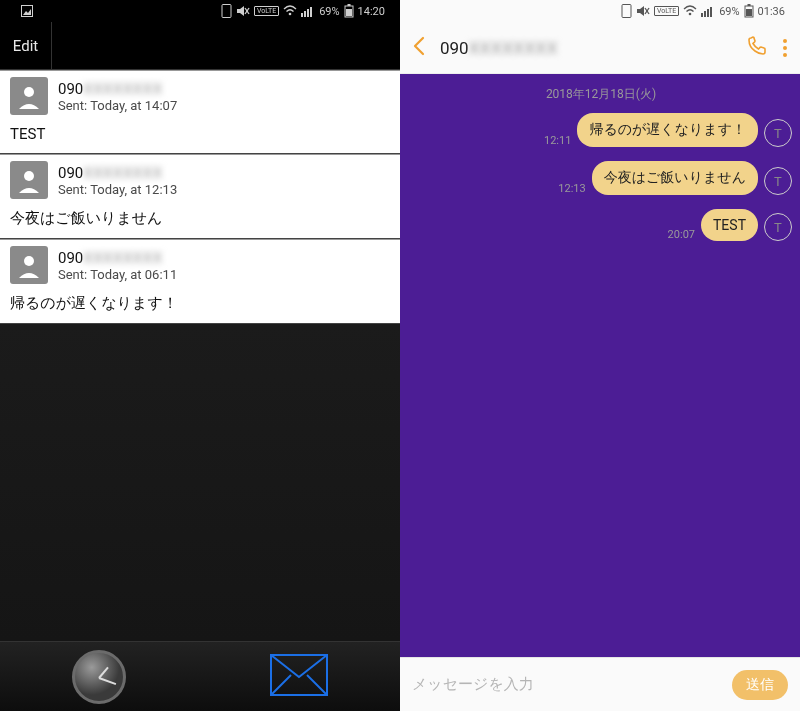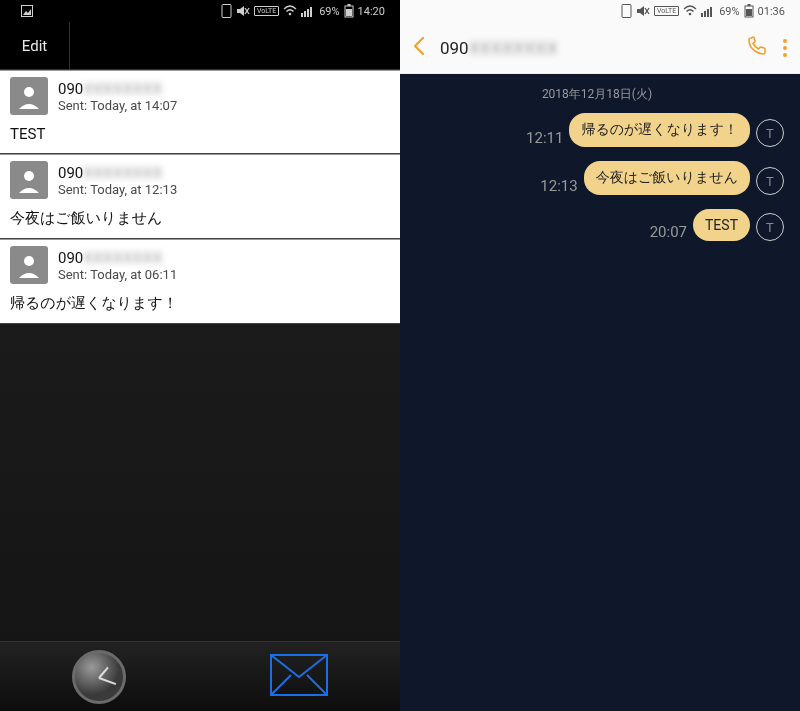--- a/index.html
+++ b/index.html
@@ -33,21 +33,21 @@
   .phone-left { background: #1a1a1a; color:#e8e8e8; }
   .phone-left .status-bar { background:#000; color:#cfcfcf; }
   .nav-row {
     height: 48px;
     background: #000;
     display: flex;
     align-items: center;
     border-bottom: 1px solid #333;
   }
   .nav-edit {
-    width: 70px;
+    width: 52px;
     text-align: center;
     font-size: 15px;
     color:#e8e8e8;
     border-right: 1px solid #333;
     height: 100%;
     display:flex; align-items:center; justify-content:center;
   }
   .nav-title {
     flex: 1;
     text-align: center;
@@ -140,39 +140,39 @@
     flex:1;
     display:flex; align-items:center;
   }
   .chat-title .blur {
     color:#999; filter: blur(3px); letter-spacing:0.5px;
   }
   .chat-call { color:#f0a030; }
   .chat-more { color:#f0a030; font-size:22px; line-height:0; letter-spacing:-2px;}
   .chat-body {
     flex:1;
-    background:#0f172a;
-    padding: 10px 16px 0 10px;
+    background:#4c1d95;
+    padding: 10px 8px 0 10px;
     overflow:hidden;
   }
   .date-sep {
     text-align:center;
     color:#9a9a9a;
     font-size:12px;
     margin: 2px 0 10px 0;
   }
   .bubble-row {
     display:flex;
     justify-content:flex-end;
     align-items:flex-end;
     gap:6px;
     margin-bottom: 14px;
   }
   .bubble-time {
-    font-size:15px;
+    font-size:11px;
     color:#9a9a9a;
   }
   .bubble {
     background:#f2d38b;
     color:#222;
     padding: 8px 12px;
     border-radius: 16px;
     font-size: 14px;
     position: relative;
     max-width: 240px;
@@ -423,13 +423,17 @@
       <div class="bubble-avatar">T</div>
     </div>
 
     <div class="bubble-row">
       <span class="bubble-time">20:07</span>
       <div class="bubble">TEST</div>
       <div class="bubble-avatar">T</div>
     </div>
   </div>
 
+  <div class="compose">
+    <div class="compose-input">メッセージを入力</div>
+    <button class="send-btn">送信</button>
+  </div>
 </div>
 
 </body></html>

